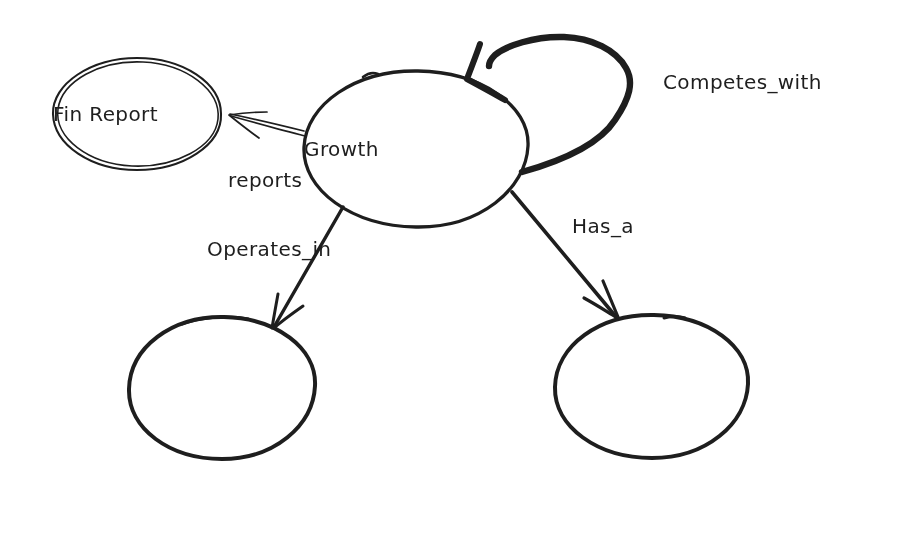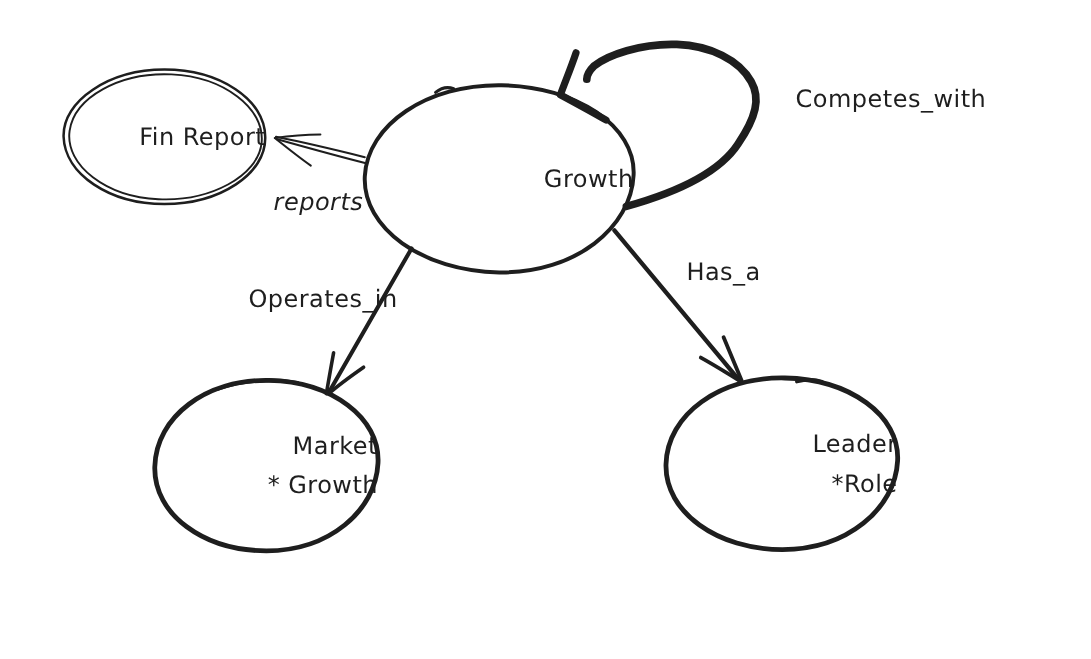--- a/index.html
+++ b/index.html
@@ -33,35 +33,35 @@
     position: absolute;
     font-size: 20px;
     letter-spacing: 0.4px;
     white-space: nowrap;
     color: #1e1e1e;
   }
   .node-label {
     position: absolute;
     display: flex;
     flex-direction: column;
-    align-items: flex-end;
+    align-items: flex-start;
     justify-content: center;
     text-align: center;
     font-size: 20px;
     letter-spacing: 0.4px;
     line-height: 33px;
     color: #1e1e1e;
   }
   
   .nl-fin-report { left: 53px;  top: 58px;  width: 168px; height: 112px; }
   .nl-company    { left: 304px; top: 71px;  width: 224px; height: 156px; }
   .nl-market     { left: 129px; top: 317px; width: 186px; height: 142px; }
   .nl-leader     { left: 555px; top: 315px; width: 193px; height: 143px; }
   
-  .el-reports       { left: 228px; top: 156px; font-style: italic; }
+  .el-reports       { left: 228px; top: 168px; }
   .el-competes-with { left: 663px; top: 70px;  }
   .el-operates-in   { left: 207px; top: 237px; }
   .el-has-a         { left: 572px; top: 214px; }
 </style>
 </head>
 <body>
 
 <div class="canvas">
 
   <svg class="strokes" viewBox="0 0 909 549">
@@ -109,28 +109,20 @@
   </svg>
 
   <div class="node-label nl-fin-report">
     <span>Fin Report</span>
   </div>
 
   <div class="node-label nl-company">
     <span>Growth</span>
   </div>
 
-  <div class="node-label nl-market">
-    <span>Market</span>
-    <span>* Growth</span>
-  </div>
 
-  <div class="node-label nl-leader">
-    <span>Leader</span>
-    <span>*Role</span>
-  </div>
 
   <div class="label el-reports">reports</div>
   <div class="label el-operates-in">Operates_in</div>
   <div class="label el-competes-with">Competes_with</div>
   <div class="label el-has-a">Has_a</div>
 
 </div>
 
 </body></html>

